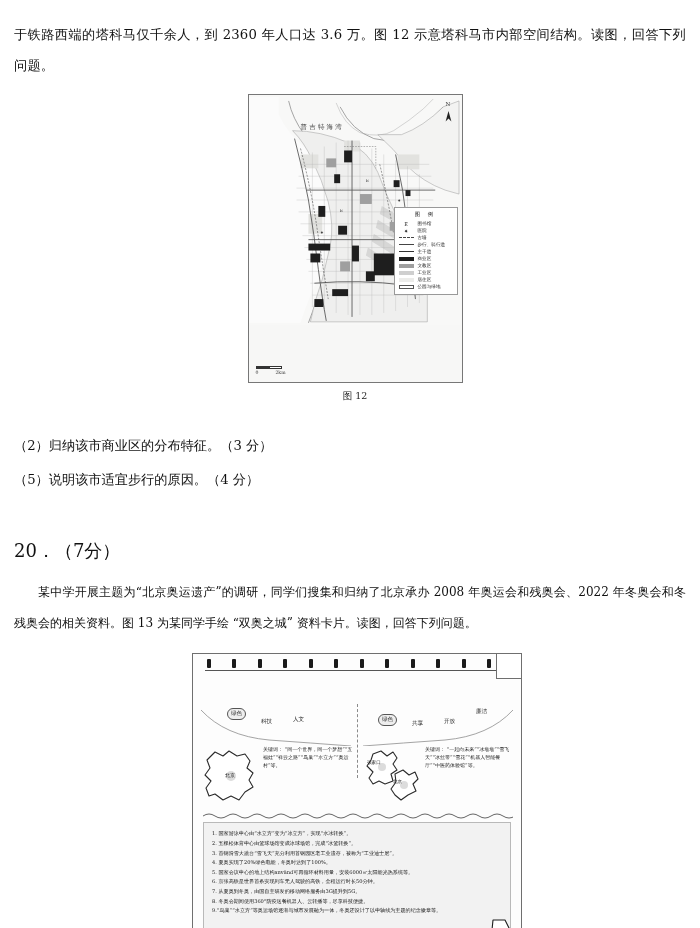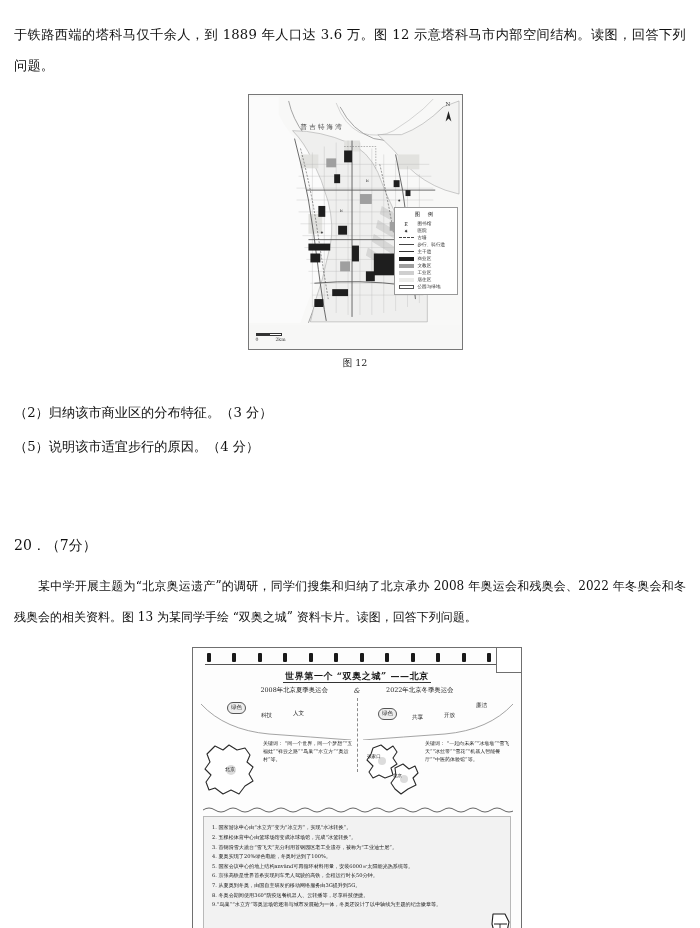--- a/index.html
+++ b/index.html
@@ -18,21 +18,21 @@
     font-size: 13.2px;
     line-height: 31px;
     text-align: justify;
     letter-spacing: 0.2px;
   }
   .indent2 { text-indent: 2em; }
 
   
   .fig12-wrap { margin-top: 8px; display:flex; flex-direction:column; align-items:center; }
   .fig12 {
-    width: 215px; height: 256px;
+    width: 215px; height: 289px;
     border: 1px solid #777;
     background: #f7f7f6;
     position: relative;
     overflow: hidden;
     margin-left: 10px;
   }
   .map-canvas { position:absolute; inset:0; }
   .baylabel {
     position:absolute; left:52px; top:28px;
     font-size:6.5px; letter-spacing:2.2px; color:#3a3a3a;
@@ -60,21 +60,21 @@
   .line-thin { border-top:1px solid #444; width:15px; }
   .line-dash { border-top:1px dashed #444; width:15px; }
   .line-mid  { border-top:1.6px solid #333; width:15px; }
   .figcap { font-size:9.5px; margin-top:7px; color:#222; margin-left:10px; }
 
   
   .qlist { margin-top: 26px; }
   .qitem { font-size:13.2px; line-height:34px; }
 
   
-  .q20head { margin-top:67px; font-size:14px; line-height:28px; }
+  .q20head { margin-top:40px; font-size:18px; line-height:28px; }
   .q20body { font-size:12px; line-height:31px; text-align:justify; }
 
   
   .fig13-wrap { margin-top:14px; display:flex; flex-direction:column; align-items:center; }
   .card {
     position:relative;
     width:330px; height:310px;
     background:#fdfdfd;
     border:1px solid #6f6f6f;
     margin-left:14px;
@@ -128,21 +128,21 @@
   }
   .note { font-size:5.1px; line-height:9.6px; color:#171717; text-align:justify; }
 
   .pen { position:absolute; right:6px; bottom:4px; }
 </style>
 </head>
 <body>
 
 <div class="page">
 
-  <p class="para">于铁路西端的塔科马仅千余人，到 1889 年人口达 3.6 万。图 12 示意塔科马市内部空间结构。读图，回答下列问题。</p>
+  <p class="para">于铁路西端的塔科马仅千余人，到 2360 年人口达 3.6 万。图 12 示意塔科马市内部空间结构。读图，回答下列问题。</p>
 
   <div class="fig12-wrap">
     <div class="fig12">
 
       <svg class="map-canvas" viewBox="0 0 215 232" preserveAspectRatio="none">
         <rect x="0" y="0" width="215" height="232" fill="#f8f8f7"></rect>
 
         <path d="M30 2 L30 20 Q40 40 55 52 Q70 64 78 84 L84 110 Q86 130 80 150 L70 185 Q60 205 52 230 L0 230 L0 2 Z" fill="#fbfbfb" stroke="none"></path>
         <path d="M88 8 Q96 30 112 38 Q132 44 146 36 Q162 26 176 14 L186 4" fill="none" stroke="#b9b9b9" stroke-width="0.6"></path>
 
@@ -342,29 +342,21 @@
         <span></span>
           <span></span>
           <span></span>
           <span></span>
           <span></span>
           <span></span>
       </div>
       <div class="rule"></div>
       <div class="corner-fold"></div>
 
-      <div class="c-title">
-        <span>世界第一个 “双奥之城” ——北京</span>
-      </div>
-
-      <div class="c-sub">
-        <span class="s">2008年北京夏季奥运会</span>
-        <span class="amp">&amp;</span>
-        <span class="s">2022年北京冬季奥运会</span>
-      </div>
+
 
       <div class="vdiv"></div>
 
       <div class="branch left">
         <svg width="155" height="40" viewBox="0 0 155 40">
           <path d="M2 4 Q26 30 70 34 Q112 37 152 40" fill="none" stroke="#9a9a9a" stroke-width="0.9"></path>
         </svg>
         <div class="btags">
           <span class="btag bubble" style="left:28px; top:2px;">绿色</span>
           <span class="btag" style="left:62px; top:12px;">科技</span>

